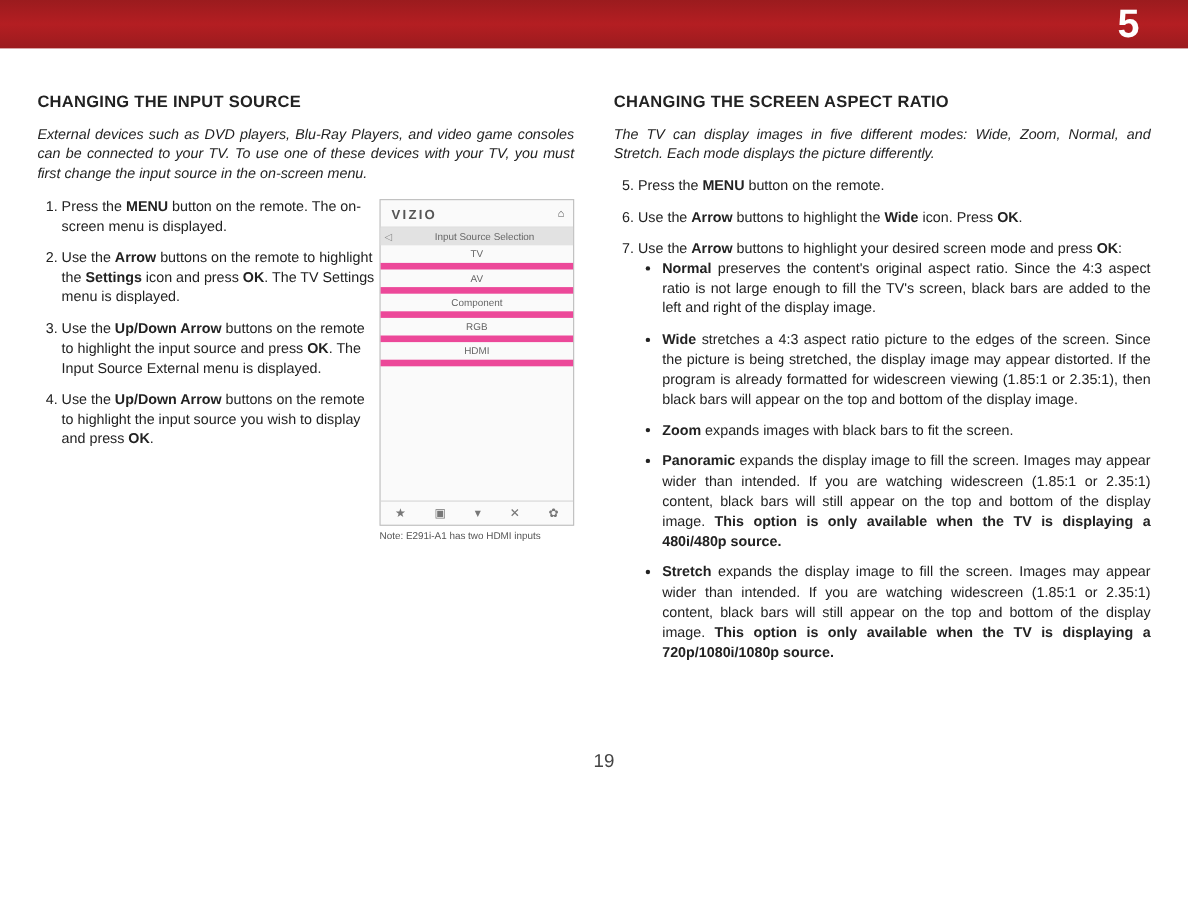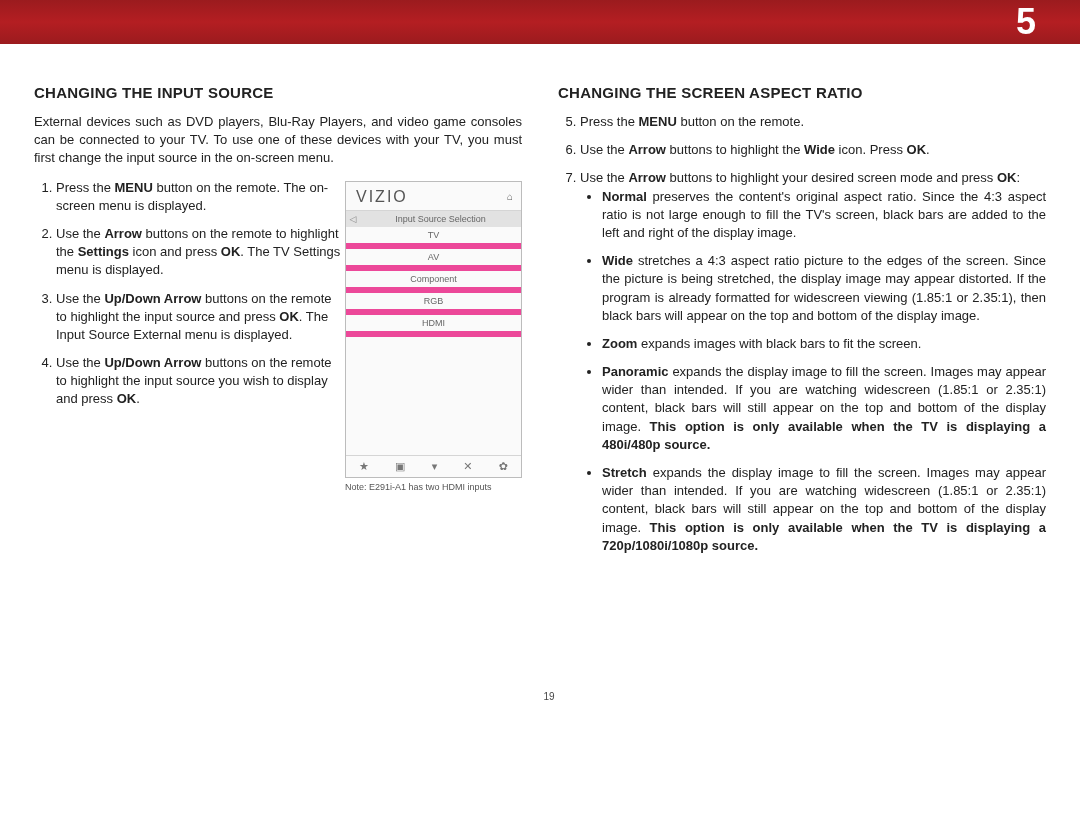--- a/index.html
+++ b/index.html
@@ -40,21 +40,21 @@
     position: relative;
   }
   h2 {
     font-size: 15px;
     font-weight: 800;
     letter-spacing: 0.25px;
     text-transform: uppercase;
     margin: 0 0 12px 0;
     break-inside: avoid;
   }
-  p { margin: 12px 0 11px 0; line-height: 1.4; text-align: justify; }
+  p { margin: 12px 0 11px 0; line-height: 1.4; text-align: justify; font-style: italic; }
   ol { margin: 0 0 10px 0; padding-left: 22px; }
   ol li { margin-bottom: 10px; line-height: 1.4; }
   ul.modes { list-style-type: disc; padding-left: 22px; margin: 0; }
   ul.modes li { margin-bottom: 10px; line-height: 1.4; text-align: justify; }
 
   .input-block {
     display: flex;
     gap: 0;
     align-items: flex-start;
   }
@@ -70,21 +70,21 @@
     break-inside: avoid;
     margin-top: 2px;
   }
   .tv-menu-head {
     display: flex;
     justify-content: space-between;
     align-items: center;
     padding: 6px 8px 4px 10px;
     color: #555;
   }
-  .tv-menu-logo { font-weight: 400; letter-spacing: 2px; font-size: 16px; }
+  .tv-menu-logo { font-weight: 700; letter-spacing: 2px; font-size: 12px; }
   .tv-menu-list { border-top: 1px solid #d5d5d5; }
   .tv-menu-title {
     background: #e2e2e2;
     text-align: center;
     padding: 3px 0;
     color: #666;
     font-size: 9px;
     display: flex;
     align-items: center;
   }
@@ -113,21 +113,21 @@
     margin-top: 4px;
     break-inside: avoid;
   }
 
   .right-col-break { break-before: column; }
   .footer-page-no {
     position: absolute;
     left: 18px; right: 0;
     bottom: 12px;
     text-align: center;
-    font-size: 10px;
+    font-size: 17px;
     color: #444;
   }
   .page-outer { position: relative; width: 1080px; height: 670px; }
 </style>
 </head>
 <body>
 
 <div class="header-band">
   <div class="chapter-badge">5</div>
 </div>
@@ -178,20 +178,21 @@
           <span>▾</span>
           <span>✕</span>
           <span>✿</span>
         </div>
       </div>
       <div class="tv-note">Note: E291i-A1 has two HDMI inputs</div>
     </div>
   </div>
 
   <h2 class="right-col-break">CHANGING THE SCREEN ASPECT RATIO</h2>
+  <p>The TV can display images in five different modes: Wide, Zoom, Normal, and Stretch. Each mode displays the picture differently.</p>
 
   <ol start="5">
     <li>
       <span>Press the </span><b>MENU</b><span> button on the remote.</span>
     </li>
     <li>
       <span>Use the </span><b>Arrow</b><span> buttons to highlight the </span><b>Wide</b><span> icon. Press </span><b>OK</b><span>.</span>
     </li>
     <li>
       <span>Use the </span><b>Arrow</b><span> buttons to highlight your desired screen mode and press </span><b>OK</b><span>:</span>

